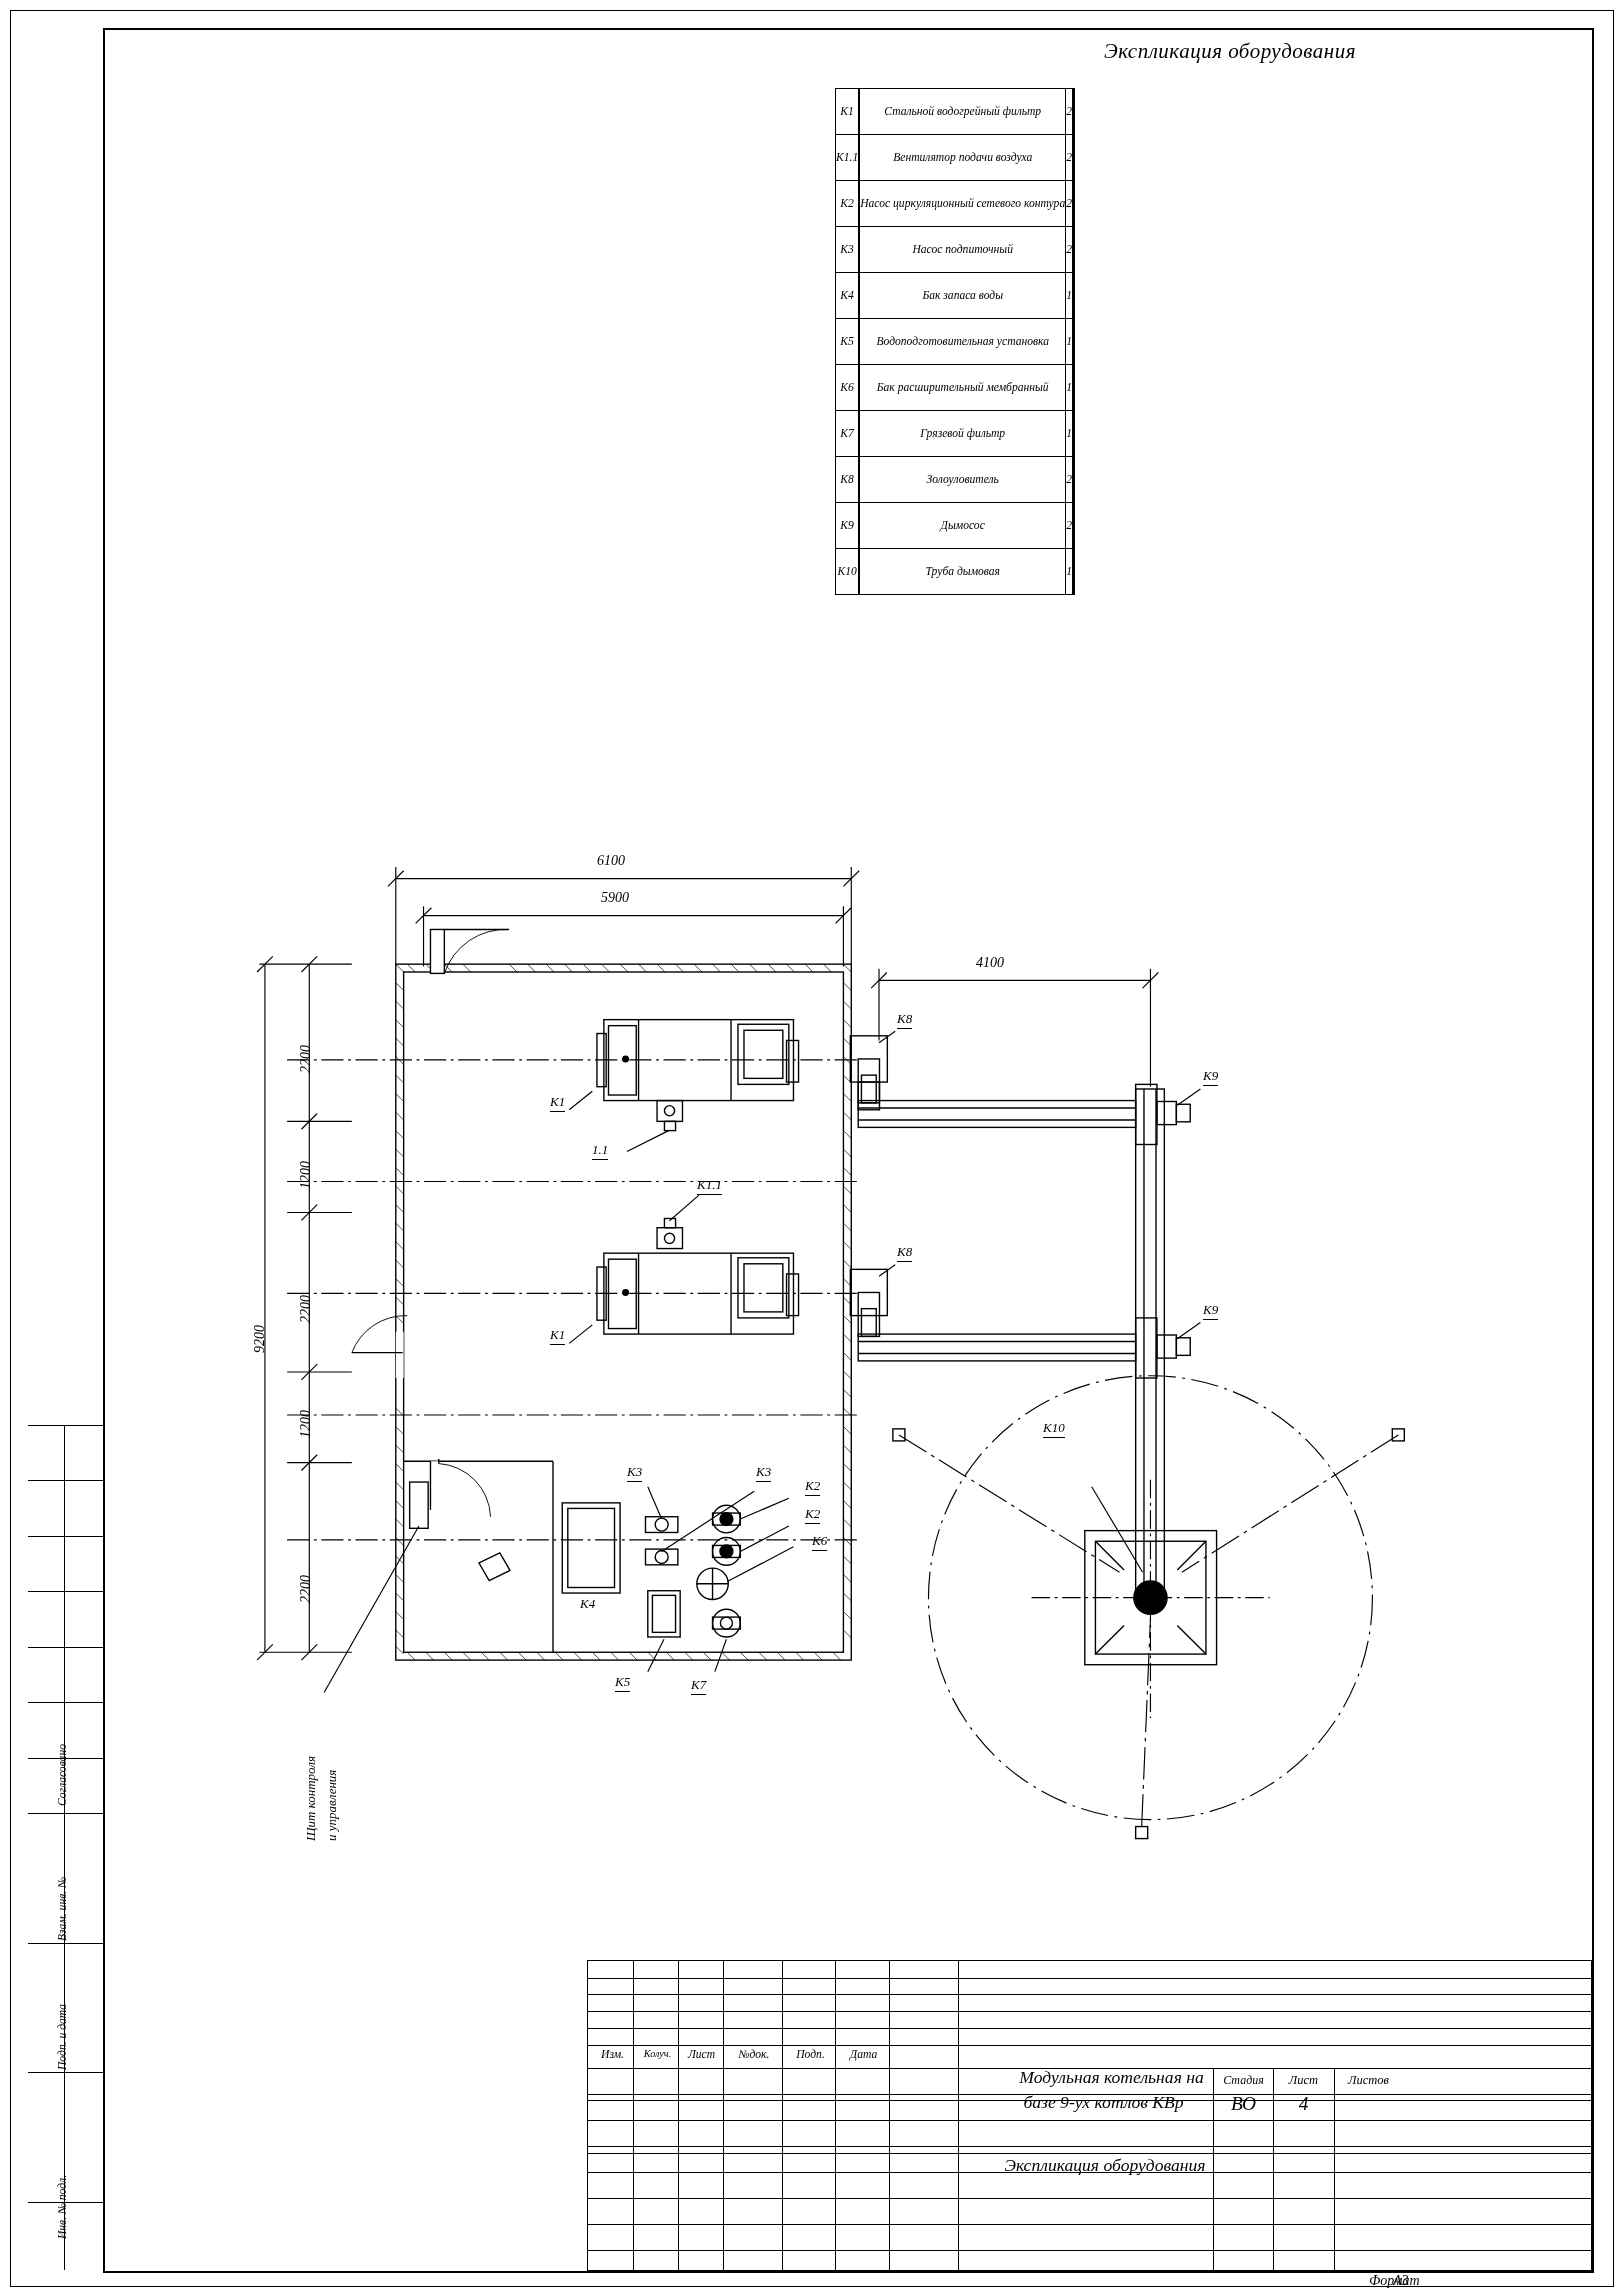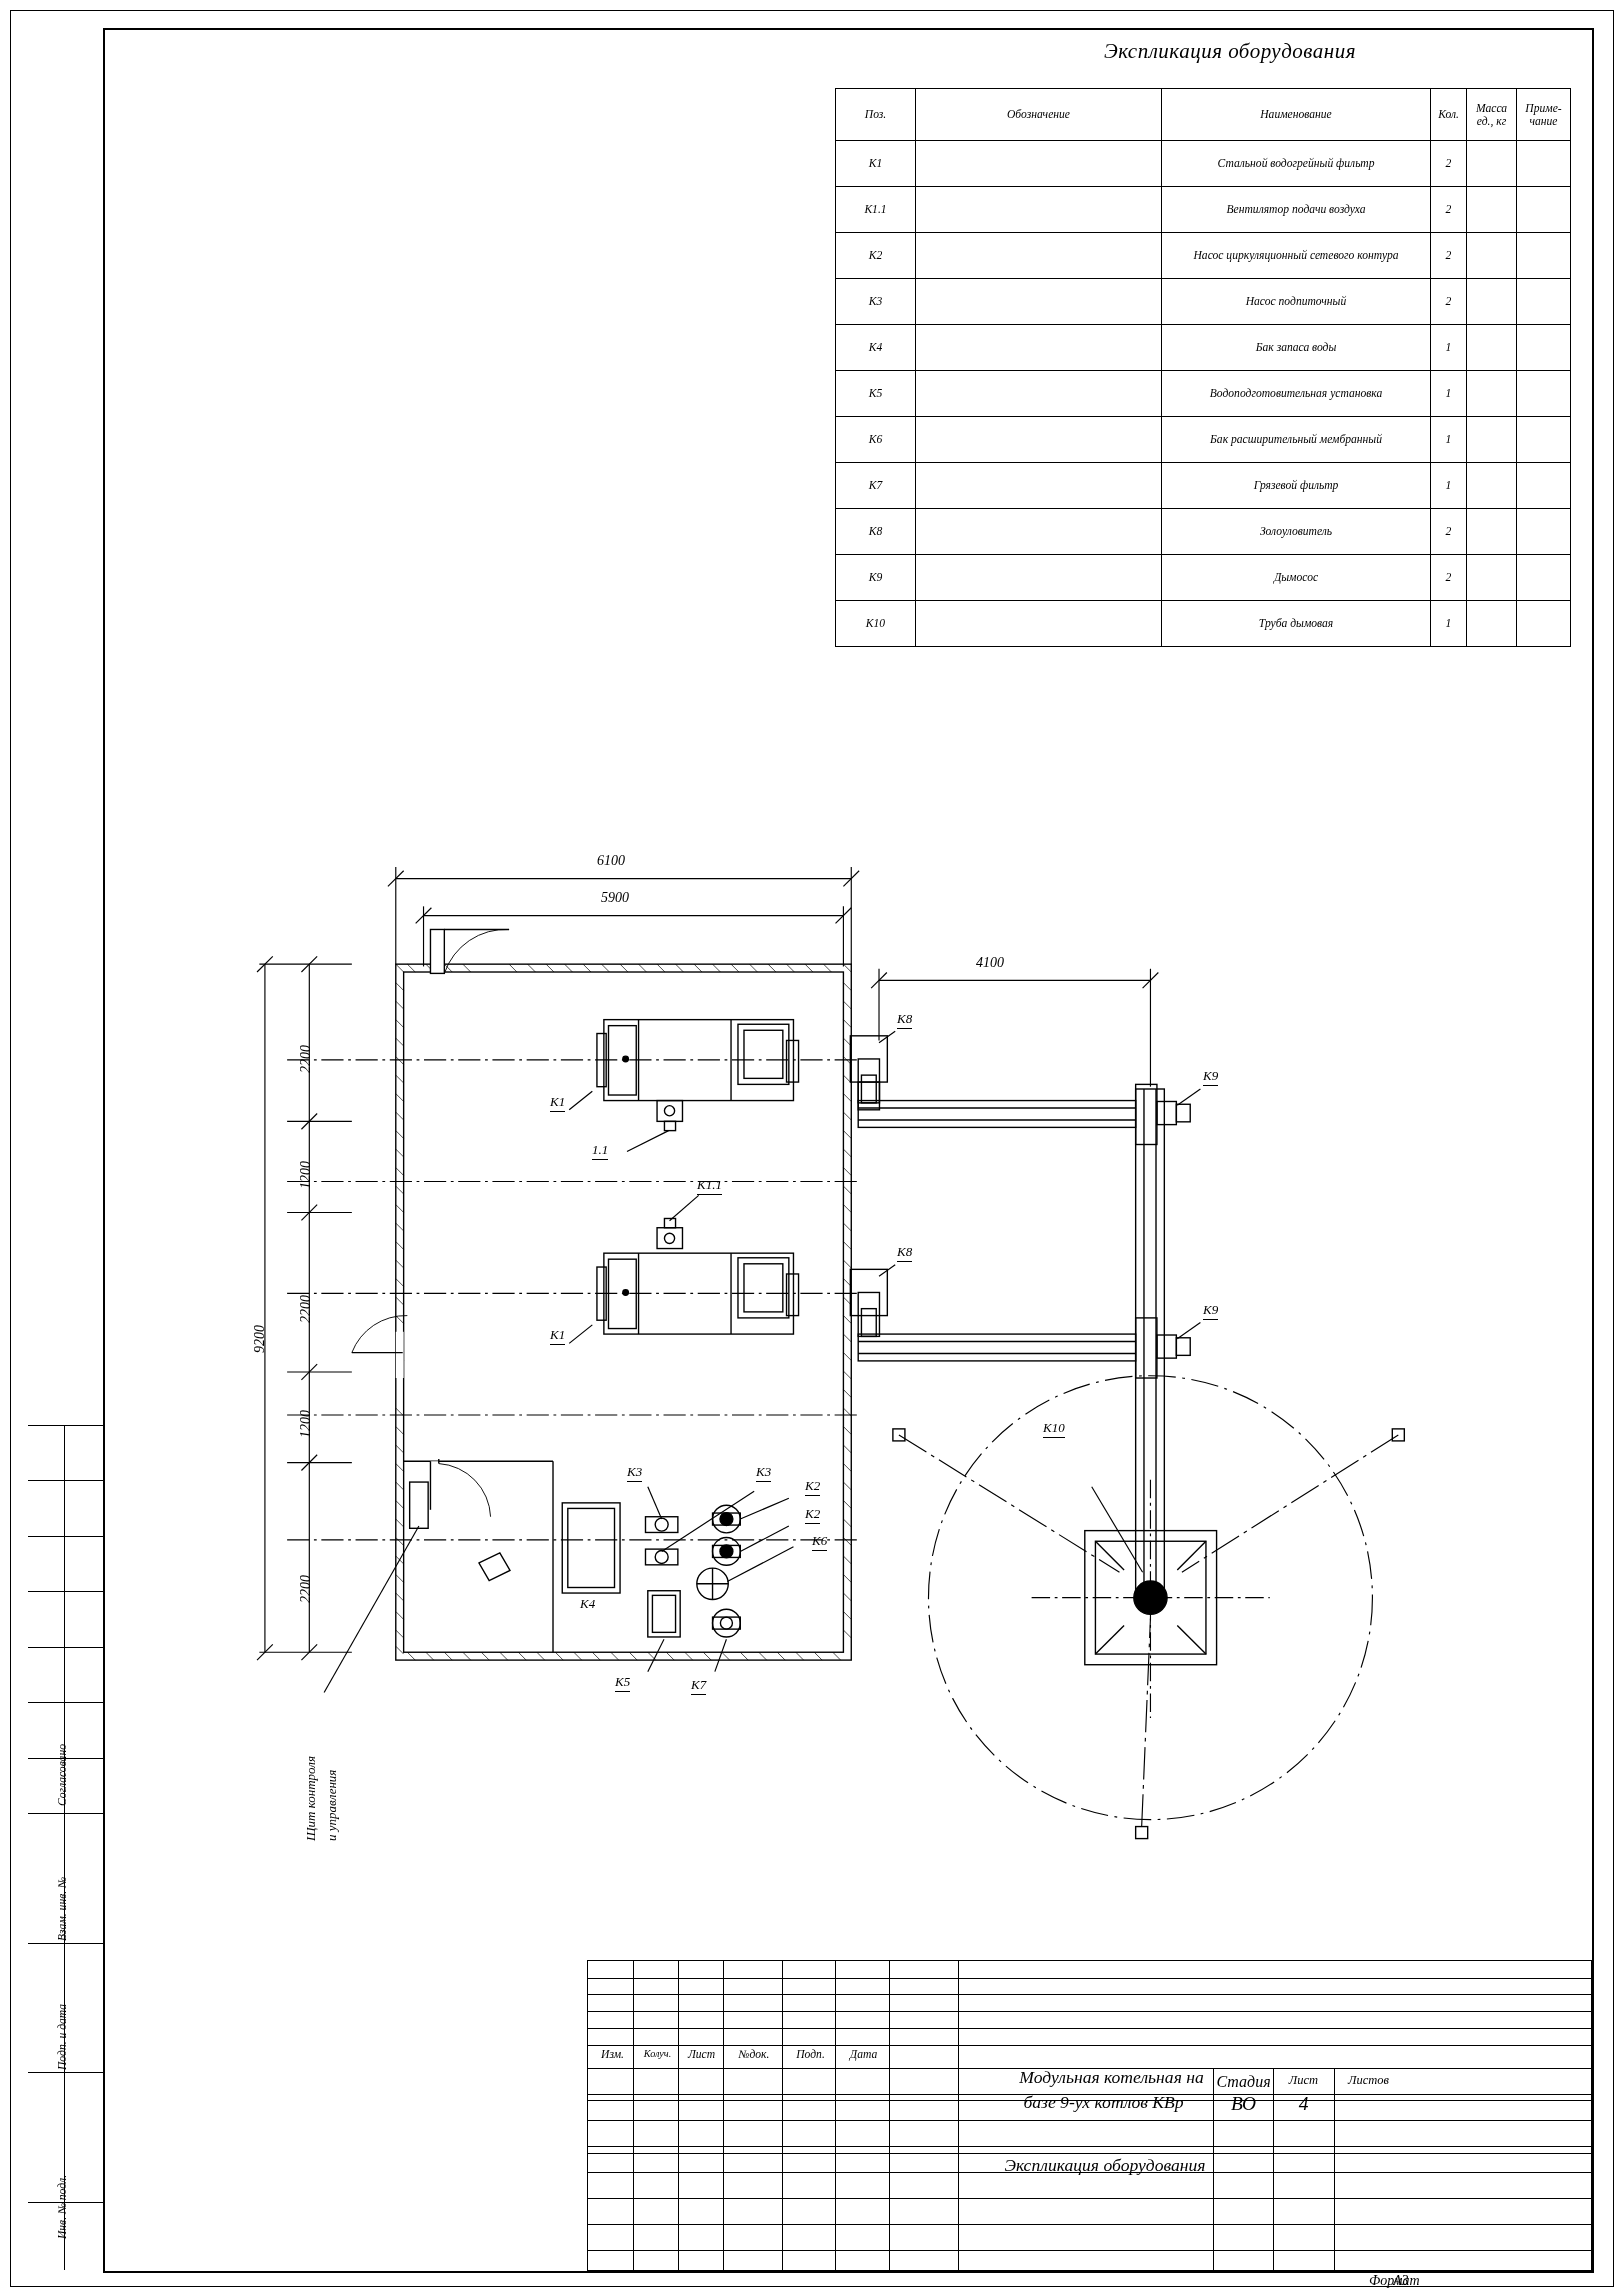--- a/index.html
+++ b/index.html
@@ -75,34 +75,20 @@
     <div class="lc-label" style="left:28px;top:1778px;">Согласовано</div>
     <div class="lc-label" style="left:28px;top:1913px;">Взам. инв. №</div>
     <div class="lc-label" style="left:28px;top:2042px;">Подп. и дата</div>
     <div class="lc-label" style="left:28px;top:2211px;">Инв. № подл.</div>
   </div>
 
   <div class="spec-title">Экспликация оборудования</div>
 
   <table class="spec-table">
     <tbody>
-        <tr class="hdr">
-      <td class="c-poz">Поз.</td>
-      <td class="c-oboz">Обозначение</td>
-      <td class="c-naim">Наименование</td>
-      <td class="c-kol small">Кол.</td>
-      <td class="c-massa xsmall">
-        <span>Масса</span><br>
-        <span>ед., кг</span>
-      </td>
-      <td class="c-prim xsmall">
-        <span>Приме-</span><br>
-        <span>чание</span>
-      </td>
-    </tr>
 
     <tr>
       <td>К1</td>
       <td></td>
       <td class="naim-cell">Стальной водогрейный фильтр</td>
       <td>2</td>
       <td></td>
       <td></td>
     </tr>
     <tr>
@@ -580,21 +566,21 @@
   <div class="tbtxt" style="left:635px;top:2048px;width:45px;font-size:10.2px;">Колуч.</div>
   <div class="tbtxt" style="left:679px;top:2048px;width:45px;">Лист</div>
   <div class="tbtxt" style="left:724px;top:2048px;width:60px;">№док.</div>
   <div class="tbtxt" style="left:784px;top:2048px;width:53px;">Подп.</div>
   <div class="tbtxt" style="left:837px;top:2048px;width:53px;">Дата</div>
 
   <div class="tbbig" style="left:968px;top:2067px;width:287px;">Модульная котельная на</div>
   <div class="tbbig" style="left:960px;top:2092px;width:287px;">базе 9-ух котлов КВр</div>
   <div class="tbbig" style="left:934px;top:2155px;width:342px;">Экспликация оборудования</div>
 
-  <div class="tbtxt" style="left:1214px;top:2073px;width:59px;font-size:16px;">Стадия</div>
+  <div class="tbtxt" style="left:1214px;top:2073px;width:59px;font-size:12px;">Стадия</div>
   <div class="tbtxt" style="left:1274px;top:2073px;width:59px;font-size:12.5px;">Лист</div>
   <div class="tbtxt" style="left:1334px;top:2073px;width:69px;font-size:12.5px;">Листов</div>
   <div class="tbbig" style="left:1214px;top:2093px;width:59px;font-size:19.4px;">ВО</div>
   <div class="tbbig" style="left:1274px;top:2093px;width:59px;font-size:19.4px;">4</div>
   <div class="tbbig" style="left:1334px;top:2093px;width:69px;font-size:19.4px;"></div>
 
   <div class="format">Формат</div>
   <div class="format" style="left:1393px;">А3</div>
 
 </div>

